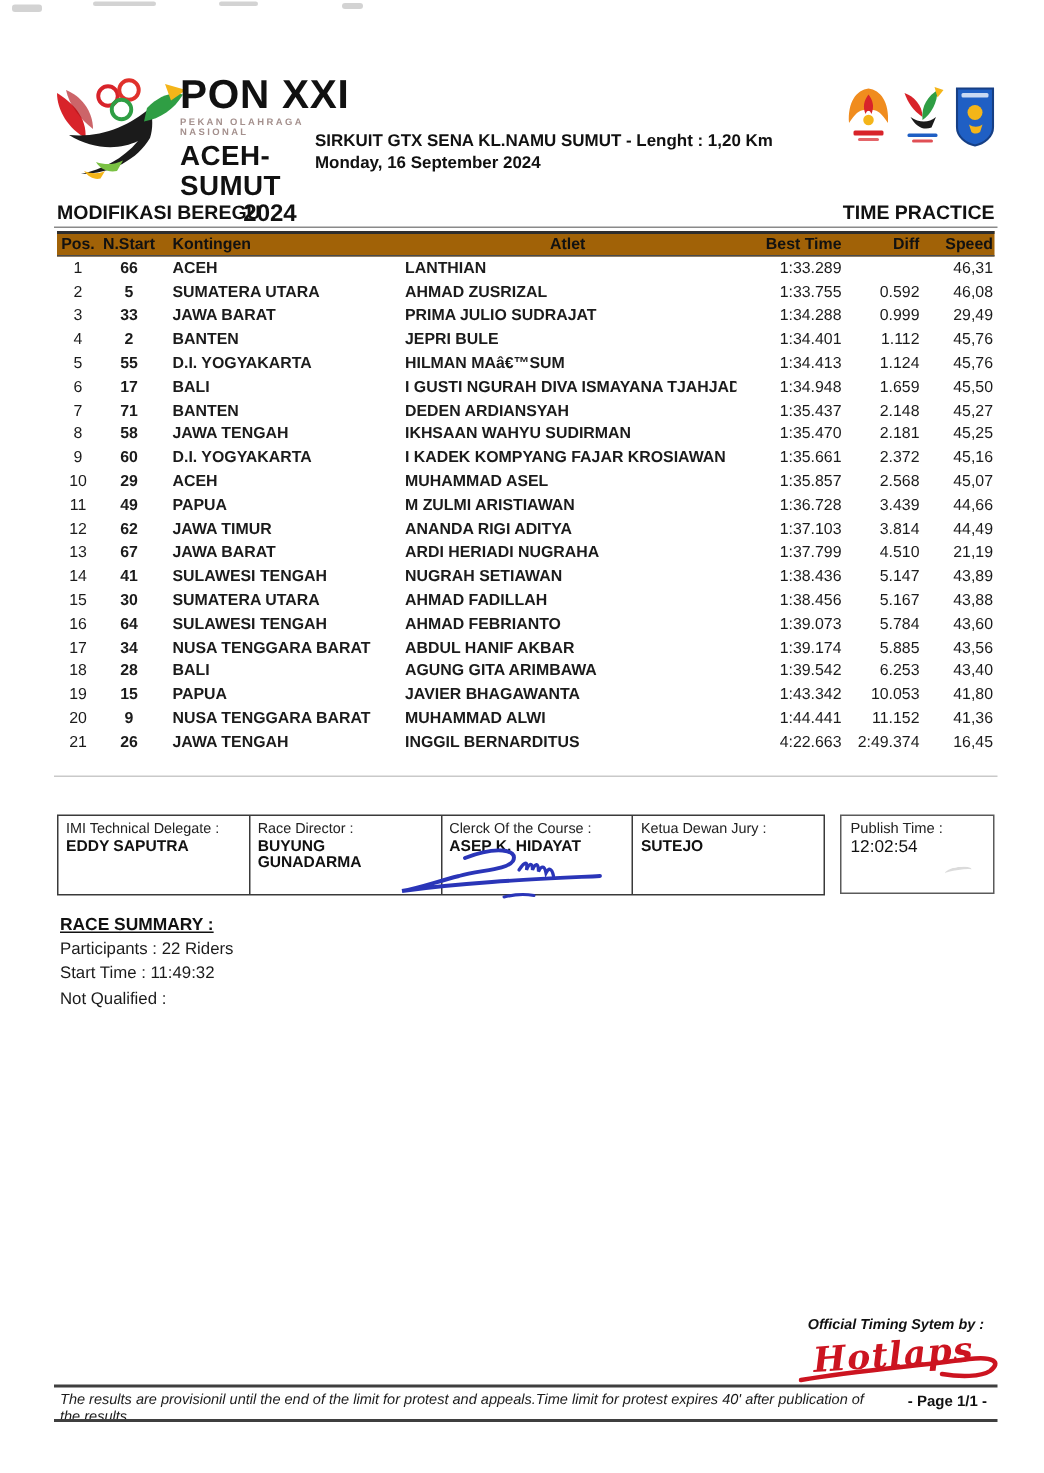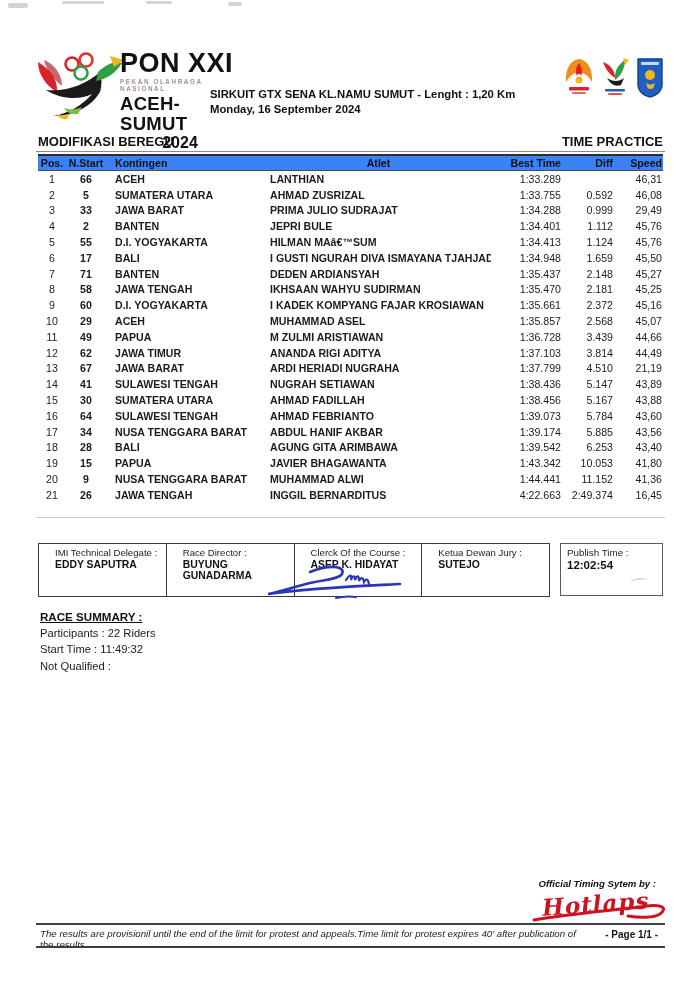--- a/index.html
+++ b/index.html
@@ -29,21 +29,21 @@
   .right-logos { left:563px; top:56px; width:104px; height:50px; display:flex; gap:4px; align-items:flex-start; }
 
   
   .section-row { left:38px; top:134px; width:625px; display:flex; justify-content:space-between; }
   .section-left, .section-right { font-size:13px; font-weight:bold; color:#111;text-align:center; }
   .title-rule { left:36px; top:151px; width:629px; height:1px; background:#8a8a8a; }
 
   
   .thead {
     left:38px; top:154px; width:625px; height:17px;
-    background:#3b82f6;
+    background:#a16207;
     border-top:2px solid #2e2e2e; border-bottom:1.2px solid #4a4a4a;
     display:flex; align-items:center;
     font-size:10.6px; font-weight:bold; color:#111;
   }
   .tbody { left:38px; top:171px; width:625px; }
   .trow { display:flex; align-items:center; height:15.8px; font-size:10.6px; color:#1b1b1b; }
   .tcell { display:block; white-space:nowrap; overflow:hidden; }
   .c-pos { width:28px; text-align:center; }
   .c-nstart { width:40px; text-align:center; font-weight:bold; }
   .c-kontingen { width:160px; padding-left:9px; font-weight:bold; }
@@ -53,31 +53,31 @@
   .c-speed { width:50px; text-align:right; padding-right:1px; }
   .thead .c-atlet { text-align:center; font-weight:bold; padding-left:0; }
   .thead .c-best { text-align:right; }
   .table-bottom-rule { left:36px; top:517px; width:629px; height:1px; background:#c9c9c9; }
 
   
   .officials {
     left:38px; top:543px; width:512px; height:54px;
     border:1.6px solid #3a3a3a; display:flex;
   }
-  .off-cell { flex:1; border-right:1.4px solid #3a3a3a; padding:3px 5px; position:relative;margin-left:11px; }
+  .off-cell { flex:1; border-right:1.4px solid #3a3a3a; padding:3px 5px; position:relative; }
   .off-cell:last-child { border-right:none; }
   .off-label { font-size:9.6px; color:#222; }
   .off-name { font-size:10.4px; font-weight:bold; color:#111; margin-top:1px; }
   .signature { position:absolute; left:250px; top:562px; width:190px; height:48px; pointer-events:none; }
   .publish-box {
     left:560px; top:543px; width:103px; height:53px;
     border:1.4px solid #5a5a5a; padding:3px 6px;
   }
   .publish-label { font-size:9.8px; color:#222; }
-  .publish-value { font-size:11.5px; font-weight:bold; color:#111; margin-top:1px; }
+  .publish-value { font-size:11.5px; font-weight:normal; color:#111; margin-top:1px; }
   .publish-smudge { left:630px; top:578px; width:18px; height:6px; border-top:2px solid #b8b8b8; border-radius:50%; opacity:.5; transform:rotate(-8deg); }
 
   
   .race-summary { left:40px; top:610px; width:300px; }
   .rs-title { font-size:11.6px; font-weight:bold; text-decoration:underline; color:#111; }
   .rs-line { font-size:11.2px; color:#1b1b1b; margin-top:4.2px; }
 
   
   .timing-label { right:40px; top:878px; font-size:9.6px; font-weight:bold; font-style:italic; color:#111; text-align:right; }
   .hotlaps { right:28px; top:888px; width:140px; height:40px; }

